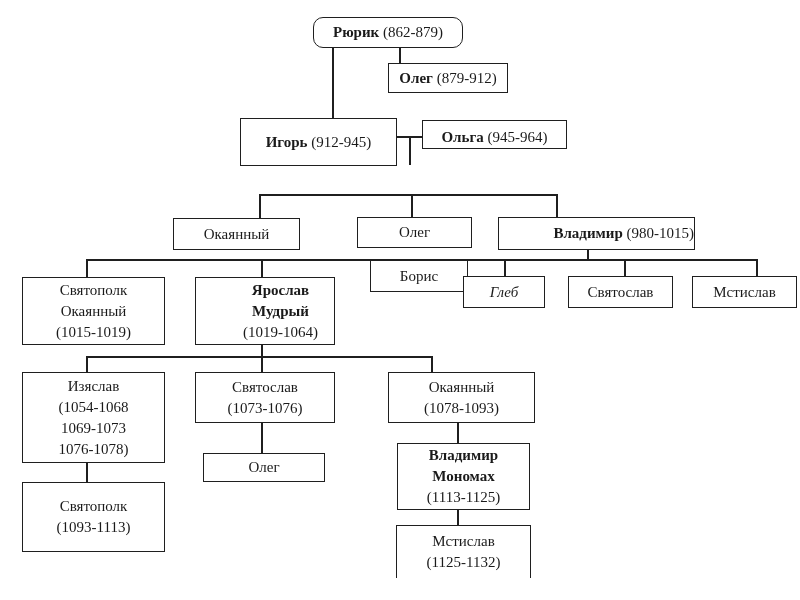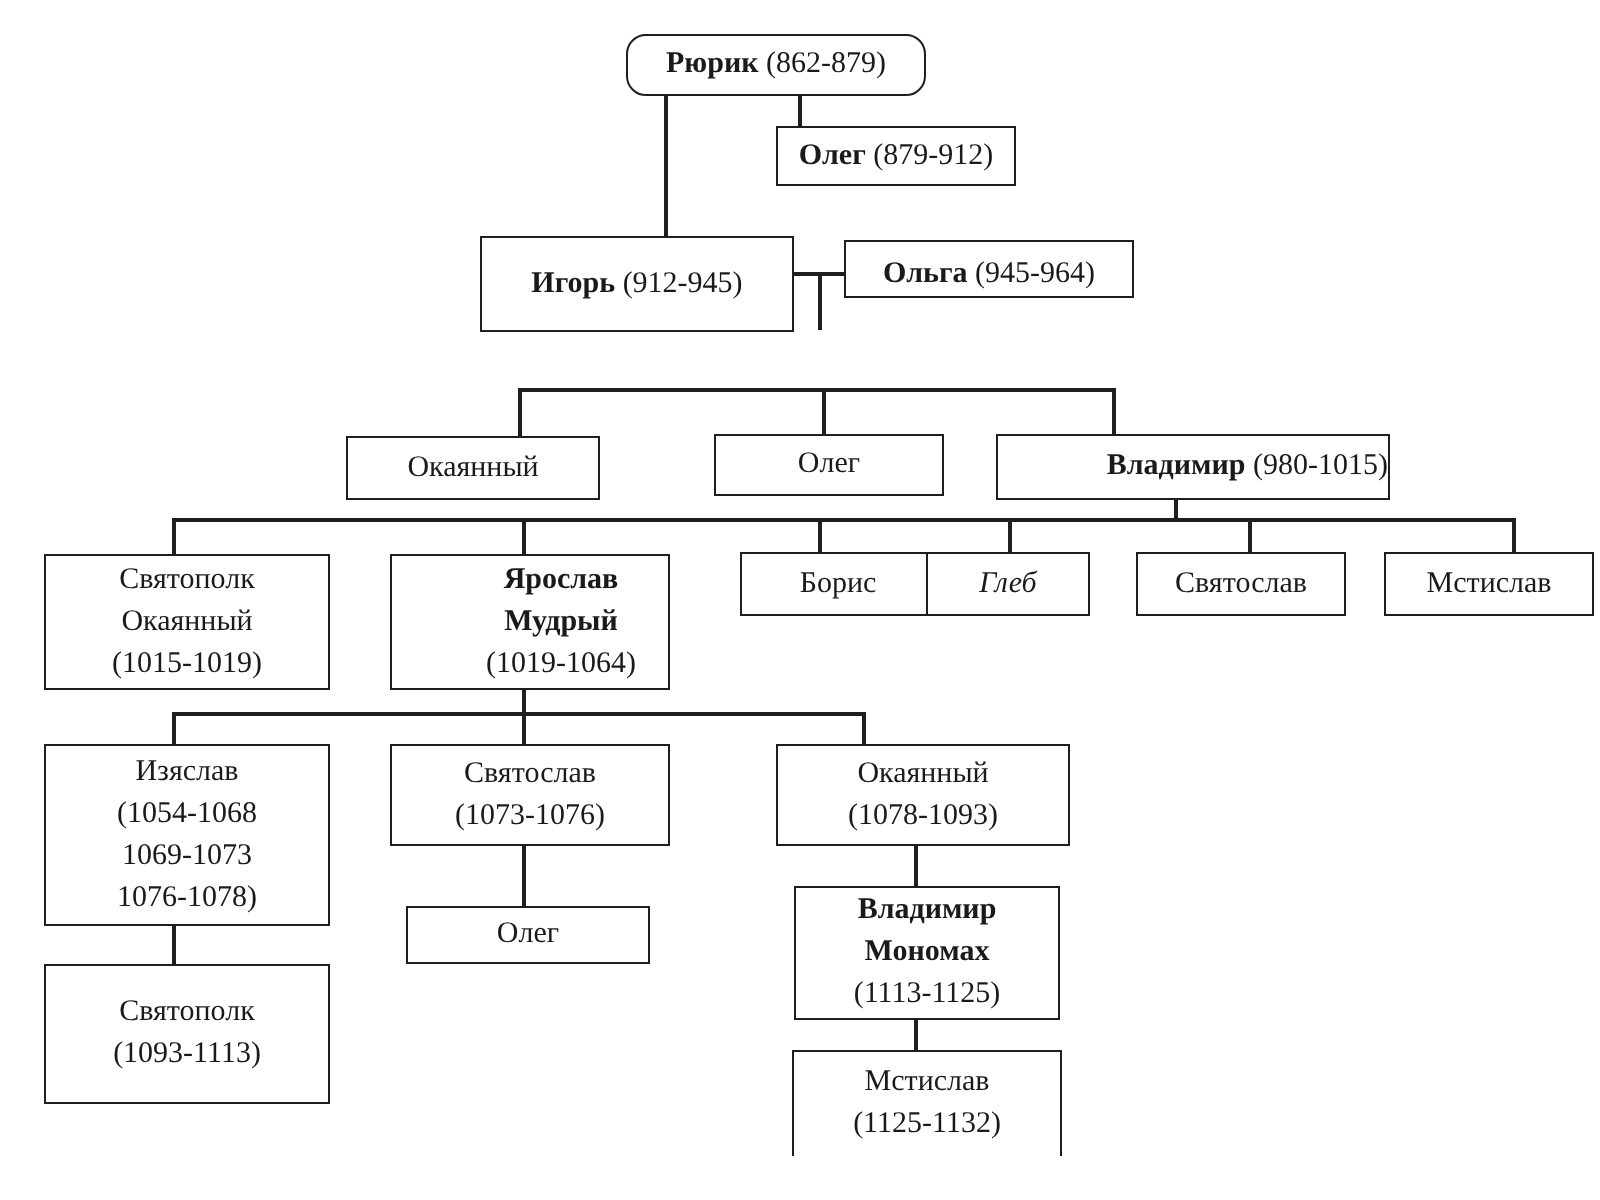--- a/index.html
+++ b/index.html
@@ -82,21 +82,21 @@
     <span class="row">Окаянный</span>
     <span class="row">(1015-1019)</span>
   </div>
 
   <div class="node" style="left:195px;top:277px;width:140px;height:68px;padding-left:31px;">
     <span class="row b">Ярослав</span>
     <span class="row b">Мудрый</span>
     <span class="row">(1019-1064)</span>
   </div>
 
-  <div class="node" style="left:370px;top:276px;width:98px;height:32px;">
+  <div class="node" style="left:370px;top:260px;width:98px;height:32px;">
     <span class="row">Борис</span>
   </div>
 
   <div class="node" style="left:463px;top:276px;width:82px;height:32px;font-style:italic;">
     <span class="row">Глеб</span>
   </div>
 
   <div class="node" style="left:568px;top:276px;width:105px;height:32px;">
     <span class="row">Святослав</span>
   </div>

